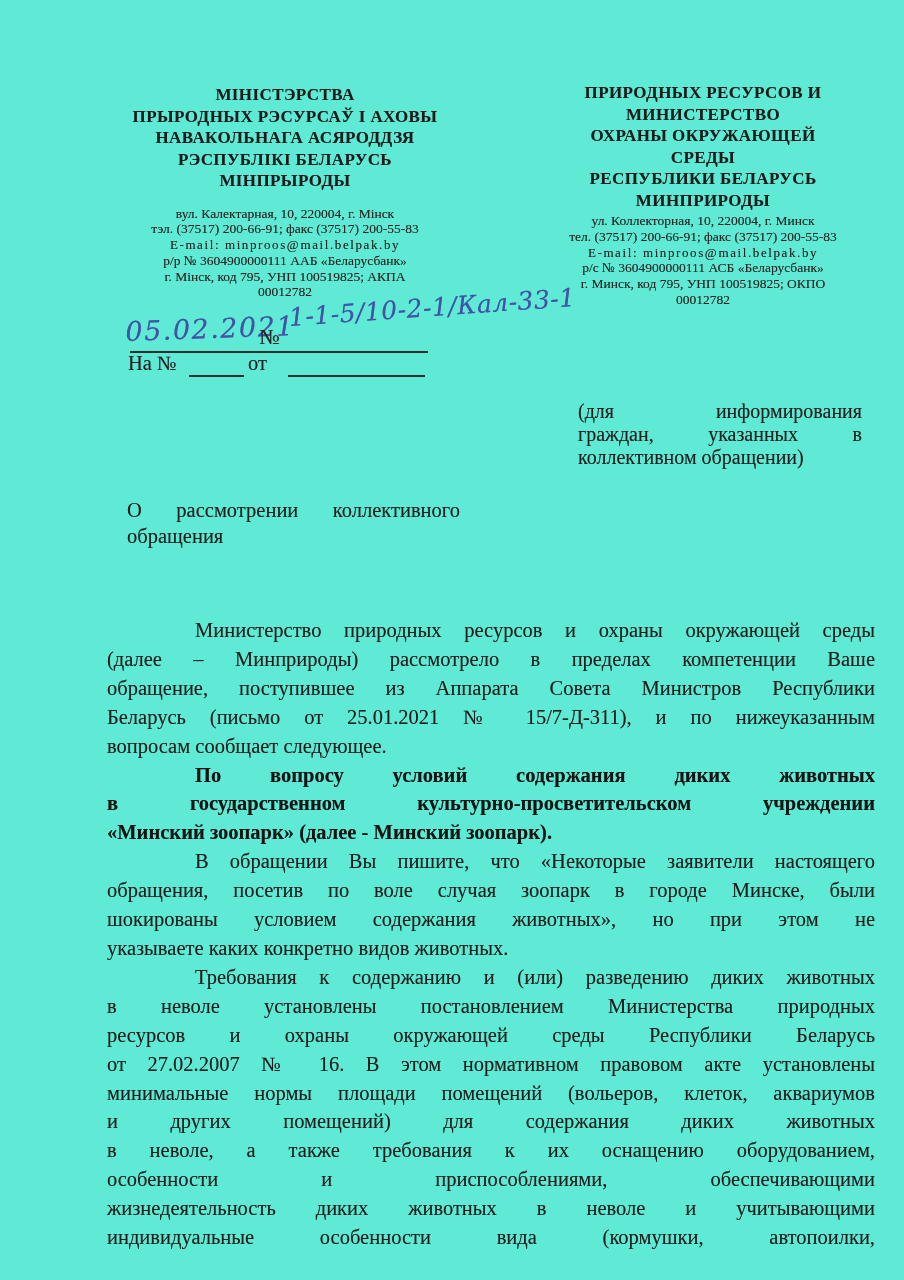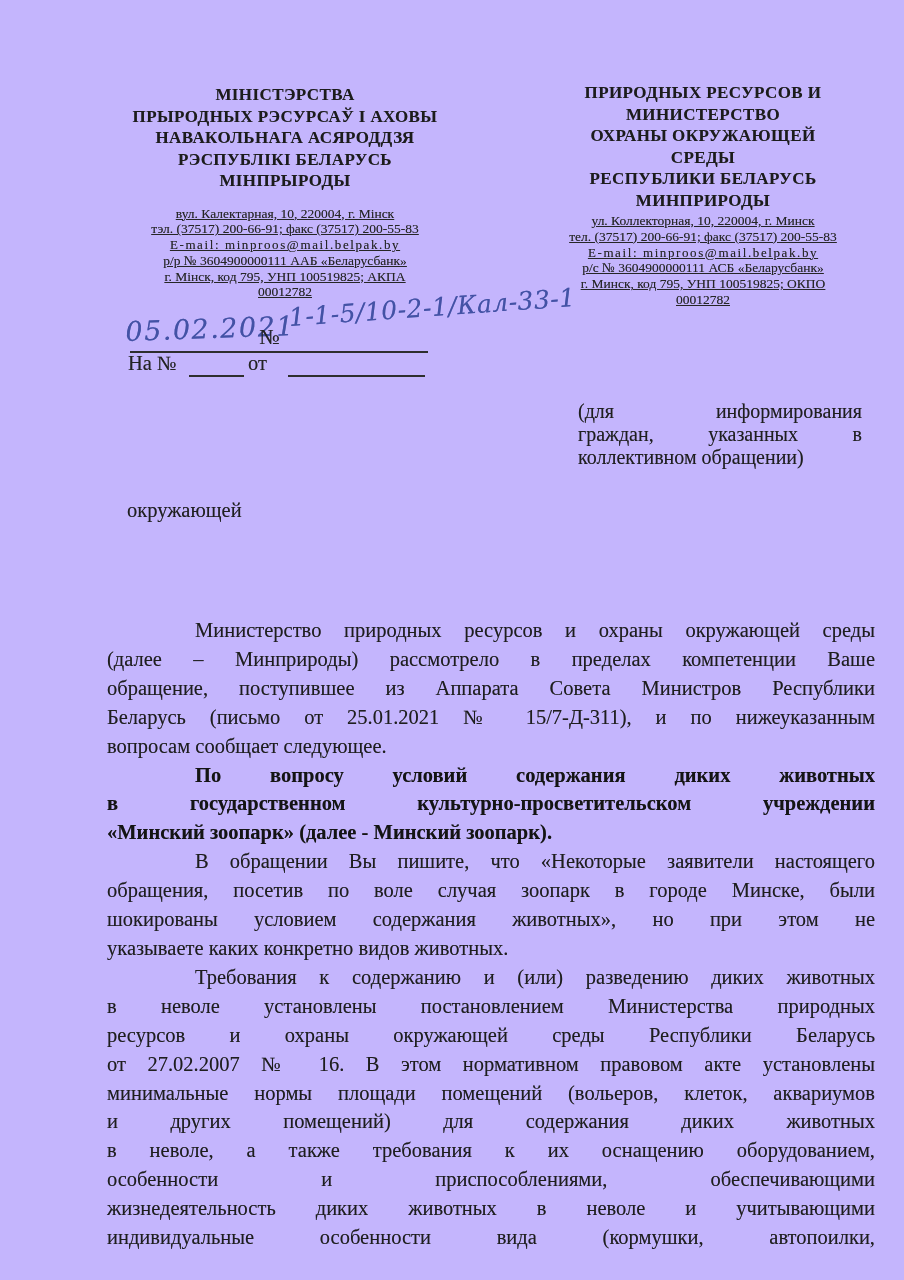--- a/index.html
+++ b/index.html
@@ -1,36 +1,36 @@
 <!DOCTYPE html>
 <html lang="ru"><head>
 <meta charset="utf-8">
 <style>
   html,body{margin:0;padding:0;background:#e8e8e8;}
   .page{
     position:relative;
     width:904px;height:1280px;
     margin:0 auto;
-    background:#c4b5fd;
+    background:#5eead4;
     font-family:"Liberation Serif","DejaVu Serif",serif;
     color:#222;
     overflow:hidden;
     text-shadow:0 0 .5px rgba(40,40,40,.45);
   }
   
   .hdr{position:absolute;text-align:center;}
   .hdr-left{left:105px;top:84px;width:360px;}
   .hdr-right{left:518px;top:82px;width:370px;}
   .hdr .title div{
     font-weight:bold;font-size:17px;line-height:21.5px;
     letter-spacing:.4px;color:#1c1c1c;
   }
   .hdr .addr{margin-top:14px;}
   .hdr-right .addr{margin-top:2px;}
-  .hdr .addr div{font-size:13.5px;line-height:15.8px;color:#262626;text-decoration:underline;}
+  .hdr .addr div{font-size:13.5px;line-height:15.8px;color:#262626;}
   .hdr .addr div:nth-child(3){letter-spacing:1.6px;font-size:13px;}
   
   .uline{position:absolute;height:1.5px;background:#2e2e2e;}
   .printed{position:absolute;font-size:20.5px;color:#232323;white-space:nowrap;}
   .hw{
     position:absolute;
     font-family:"DejaVu Serif",serif;
     font-style:italic;
     color:#4352a5;
     white-space:nowrap;
@@ -104,21 +104,22 @@
     <div class="uline" style="left:288px;top:375px;width:137px;"></div>
   </div>
 
   <div class="note">
       <div class="ln j">(для информирования</div>
       <div class="ln j">граждан, указанных в</div>
       <div class="ln">коллективном обращении)</div>
     </div>
 
   <div class="subject">
-      <div class="ln">окружающей</div>
+      <div class="ln j">О рассмотрении коллективного</div>
+      <div class="ln">обращения</div>
     </div>
 
   <div class="body-text">
       <div class="para">
         <div class="ln j ind">Министерство природных ресурсов и охраны окружающей среды</div>
         <div class="ln j">(далее – Минприроды) рассмотрело в пределах компетенции Ваше</div>
         <div class="ln j">обращение, поступившее из Аппарата Совета Министров Республики</div>
         <div class="ln j">Беларусь (письмо от 25.01.2021 № 15/7-Д-311), и по нижеуказанным</div>
         <div class="ln">вопросам сообщает следующее.</div>
       </div>

